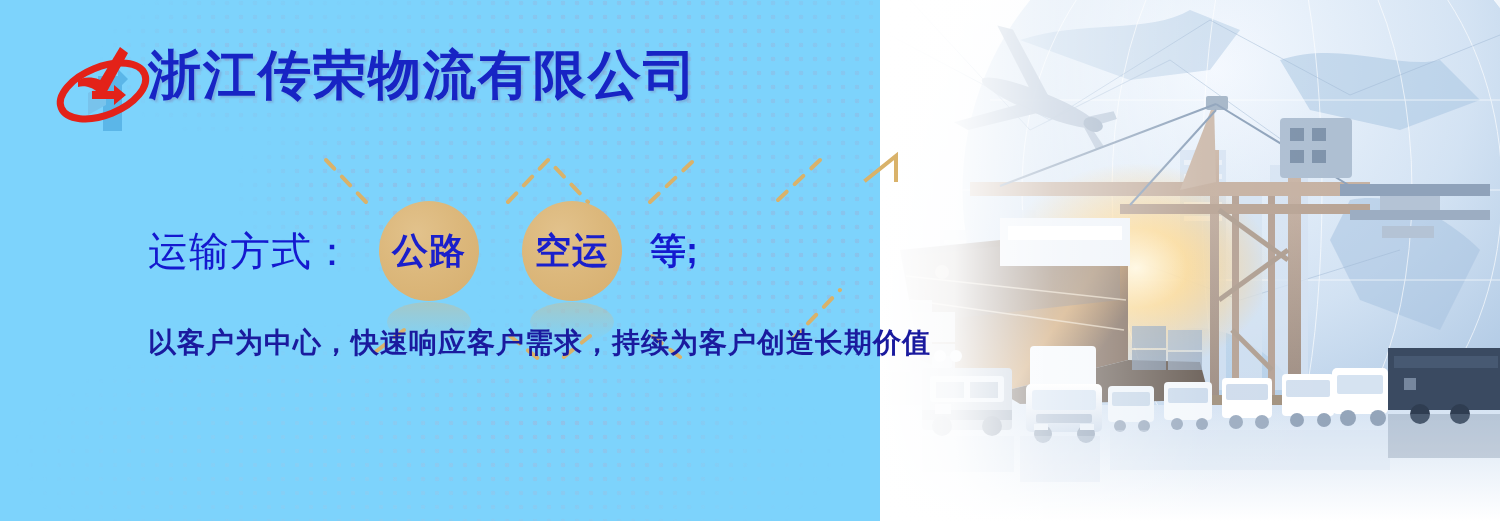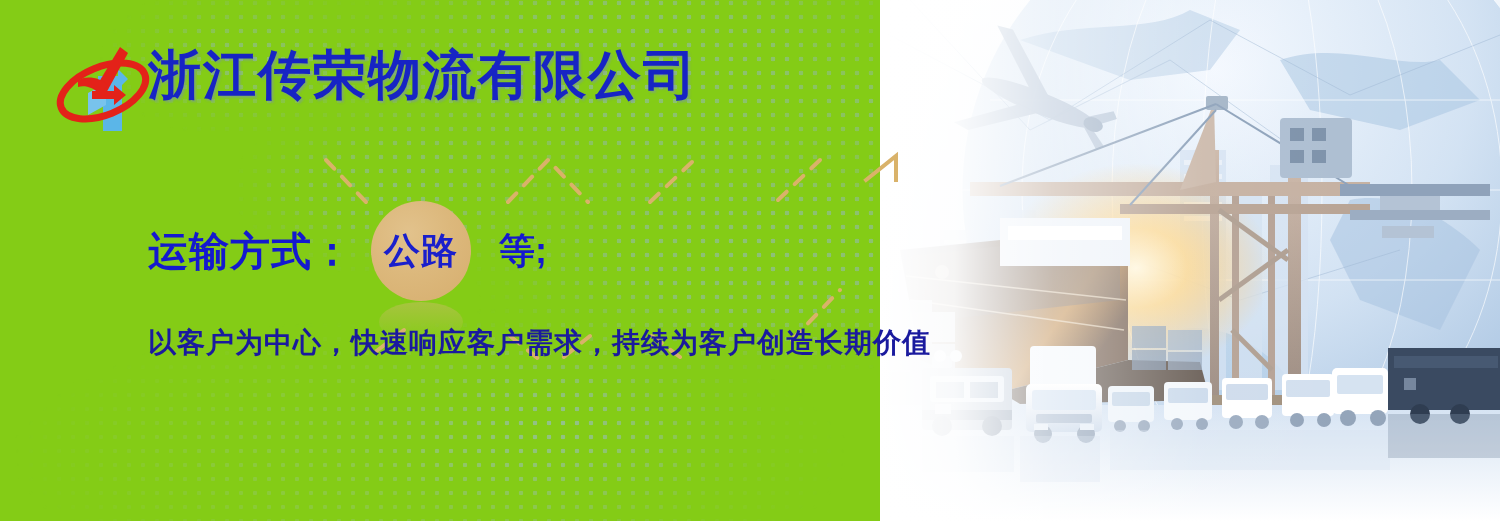--- a/index.html
+++ b/index.html
@@ -3,21 +3,21 @@
 <meta charset="utf-8">
 <title>Banner</title>
 <style>
   * { margin:0; padding:0; box-sizing:border-box; }
   html,body { width:1500px; height:521px; overflow:hidden; background:#ffffff; }
   body { font-family:"Liberation Sans","DejaVu Sans",sans-serif; }
 
   .banner {
     position:relative;
     width:1500px; height:521px;
-    background:#84cc16;
+    background:#7dd3fc;
     overflow:hidden;
   }
 
   
   .dots-layer {
     position:absolute; inset:0;
     background-image:
       radial-gradient(circle at 3px 3px, rgba(150,180,220,0.50) 2.2px, rgba(0,0,0,0) 2.6px);
     background-size:14px 14px;
     background-position:0 0;
@@ -70,23 +70,23 @@
     font-size:53px; font-weight:bold; letter-spacing:2px;
     color:#1724c4;
     text-shadow:2px 2px 2px rgba(120,140,190,0.45);
     white-space:nowrap;
     line-height:1;
   }
 
   
   .mode-row { position:absolute; left:148px; top:205px; height:92px; display:flex; align-items:center; }
   .mode-label {
-    font-size:40px; font-weight:bold; color:#1419cf;
+    font-size:40px; font-weight:normal; color:#1419cf;
     letter-spacing:1px; white-space:nowrap; line-height:1;
-    margin-right:18px;
+    margin-right:26px;
   }
   .bubbles { position:relative; display:flex; align-items:flex-start; }
   .bubble {
     width:100px; height:100px; border-radius:50%;
     background:radial-gradient(circle at 38% 32%, #e2c28c 0%, #dcb87c 45%, #d6ae6e 100%);
     display:flex; align-items:center; justify-content:center;
     margin-right:43px;
     position:relative;
   }
   .bubble:last-child { margin-right:0; }
@@ -405,19 +405,22 @@
       </g>
     </svg>
   </div>
 
   <div class="mode-row">
     <div class="mode-label">运输方式：</div>
     <div class="bubbles">
       <div class="bubble">
         <span>公路</span>
       </div>
+      <div class="bubble">
+        <span>空运</span>
+      </div>
     </div>
     <div class="etc">等;</div>
   </div>
 
   <div class="slogan">以客户为中心，快速响应客户需求，持续为客户创造长期价值</div>
 
 </div>
 
 </body></html>

